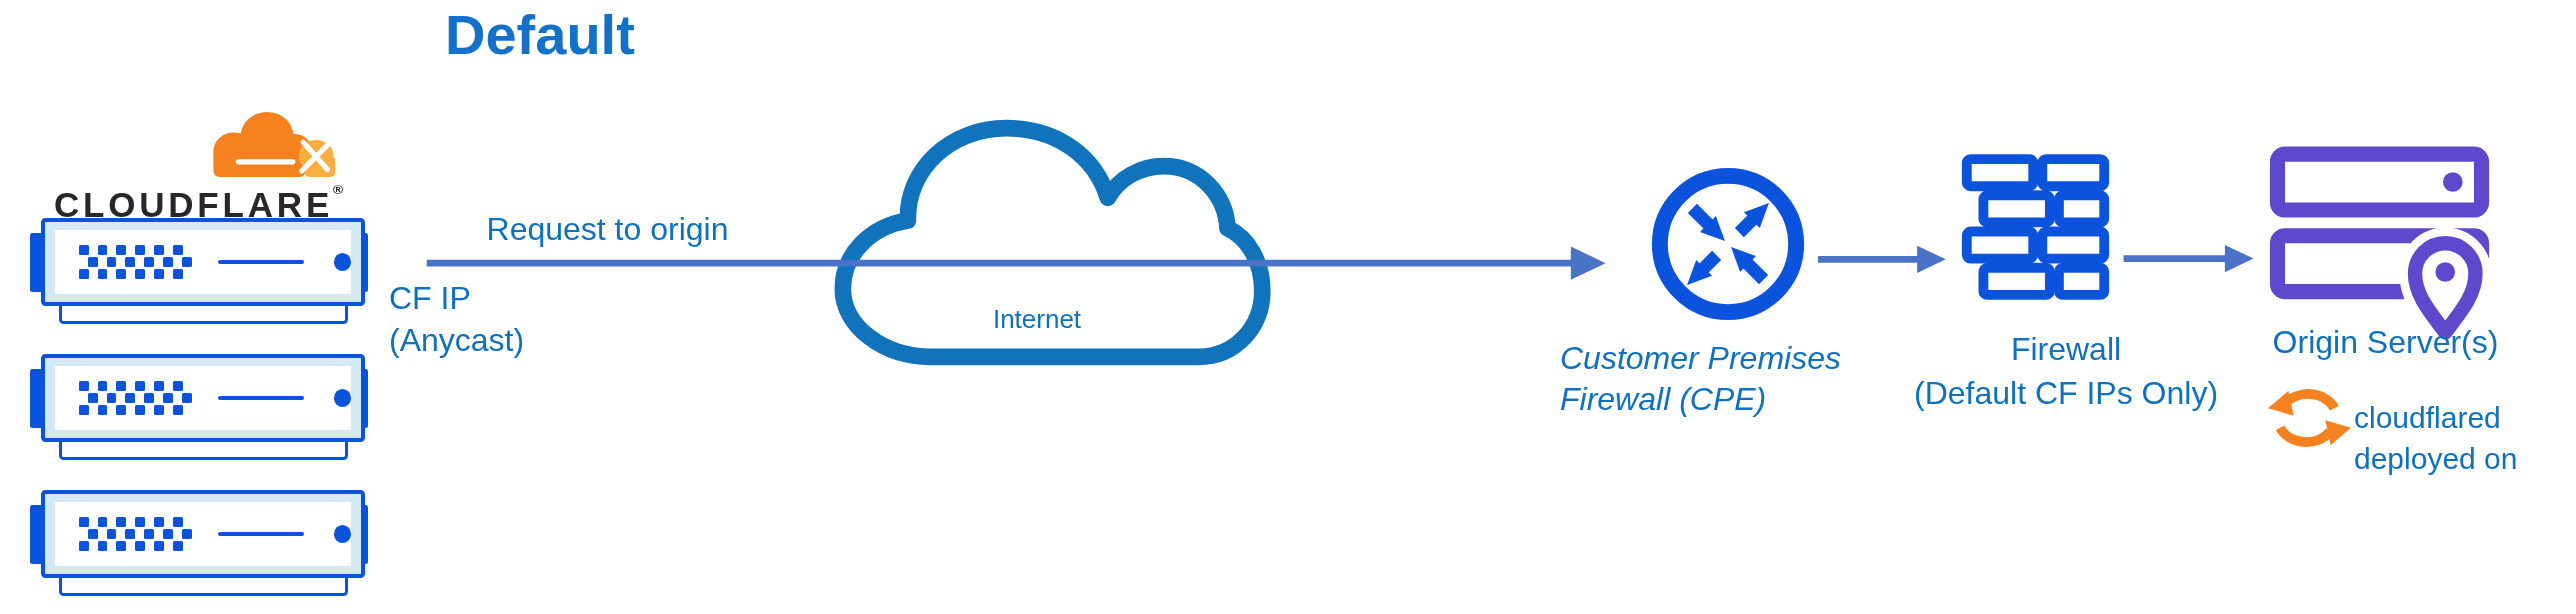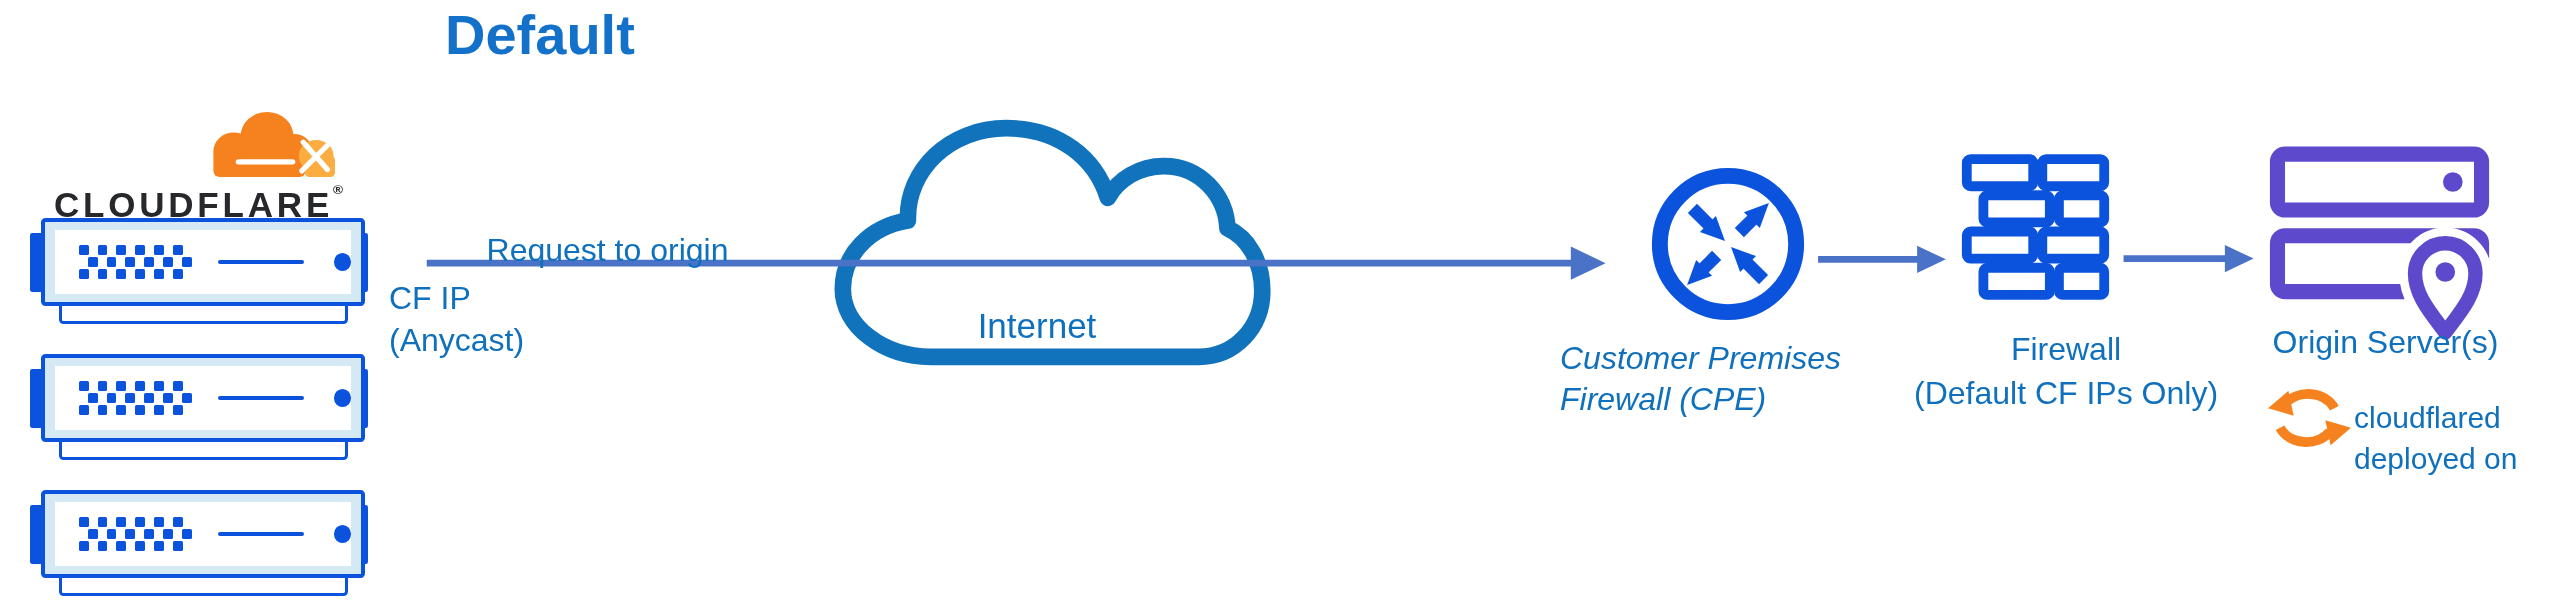--- a/index.html
+++ b/index.html
@@ -29,23 +29,23 @@
             border:3.8px solid var(--icon-blue);border-top:none;border-radius:0 0 4.5px 4.5px;z-index:0;}
   .srv-tab{position:absolute;width:15px;height:59px;top:15px;background:var(--icon-blue);border-radius:2.3px;z-index:0;}
   .srv-tab.l{left:-11.4px;} .srv-tab.r{right:-2.3px;}
   .dots{margin-left:24px;display:flex;flex-direction:column;gap:2.3px;}
   .dotrow{display:flex;gap:9px;}
   .dotrow.off{margin-left:9px;}
   .dot{width:9.8px;height:9.8px;background:var(--icon-blue);border-radius:1.5px;}
   .srv-line{width:89px;height:3.8px;border-radius:2.3px;background:var(--icon-blue);margin-left:26px;}
   .srv-circle{width:18px;height:18px;border-radius:50%;background:var(--icon-blue);margin-left:30px;}
 
-  .req-label{left:426px;top:230px;width:363px;}
+  .req-label{left:426px;top:209px;width:363px;}
   .cfip-label{left:389px;top:278px;}
-  .internet-label{left:931px;top:303px;width:212px;font-size:35px;}
+  .internet-label{left:931px;top:303px;width:212px;font-size:26px;}
   .cpe-label{left:1560px;top:338px;line-height:1.27;font-style:italic;}
   .fw-label{left:1892px;top:328px;width:348px;line-height:1.36;}
   .origin-label{left:2255px;top:322px;width:261px;}
   .note-label{left:2354px;top:398px;font-size:30px;line-height:1.35;}
 </style>
 </head>
 <body>
 
 <div class="abs title z3">Default</div>
 

